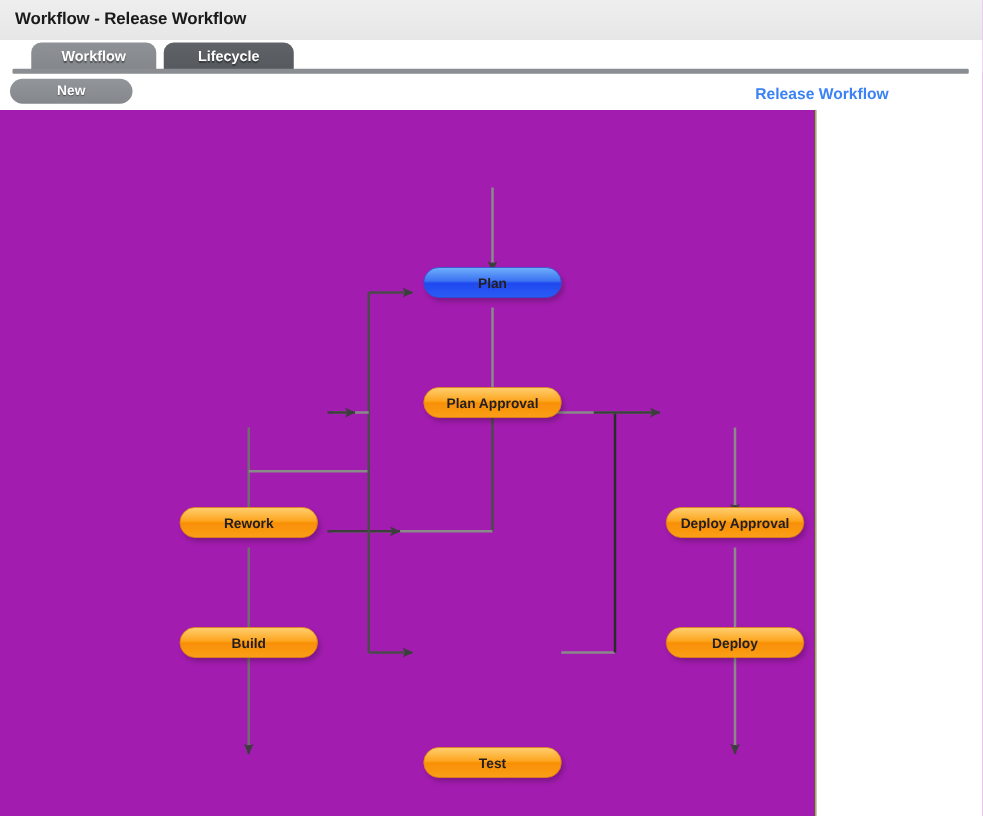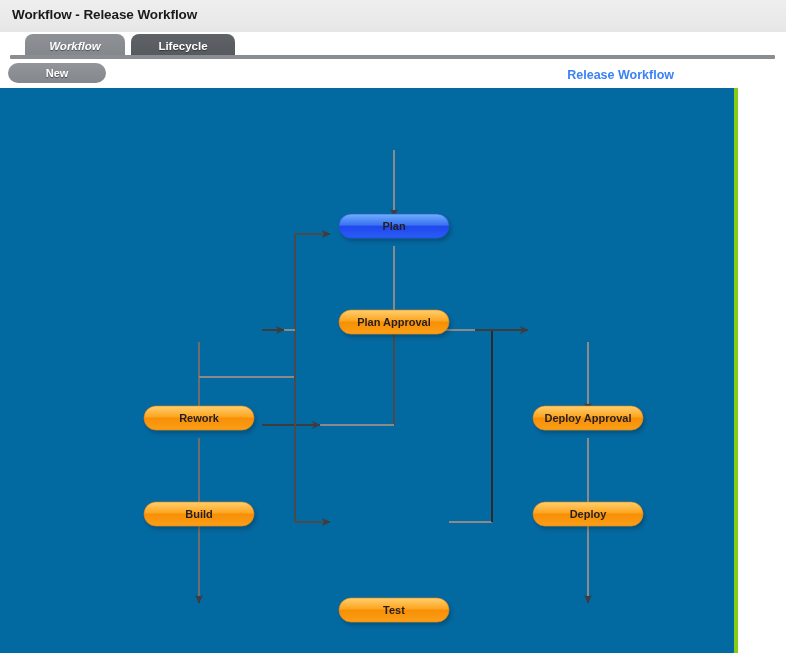--- a/index.html
+++ b/index.html
@@ -57,21 +57,20 @@
     line-height: 25px;
     box-sizing: border-box;
     text-shadow: 0 1px 1px rgba(0,0,0,0.45);
     cursor: pointer;
     user-select: none;
   }
   .tab-workflow {
     left: 25px;
     width: 100px;
     background: linear-gradient(to bottom, #8e9296 0%, #83878b 100%);
-    font-style: italic;
   }
   .tab-lifecycle {
     left: 131px;
     width: 104px;
     background: linear-gradient(to bottom, #5f6367 0%, #55595d 100%);
     text-align: center;
   }
   .tab-underline {
     position: absolute;
     left: 10px;
@@ -81,20 +80,21 @@
     background: #8a8e92;
     border-radius: 1px;
   }
 
   
   .toolbar {
     position: absolute;
     left: 0; top: 60px;
     width: 682px;
     height: 28px;
+    padding-left: 37px;
   }
   .btn-new {
     position: absolute;
     left: 8px;
     top: 3px;
     width: 98px;
     height: 20px;
     border-radius: 10px;
     background: linear-gradient(to bottom, #92969a 0%, #84888c 100%);
     color: #ffffff;
@@ -114,24 +114,24 @@
     font-weight: bold;
     color: #3b82f6;
     white-space: nowrap;
   }
 
   
   .canvas {
     position: absolute;
     left: 0;
     top: 88px;
-    width: 738px;
+    width: 653px;
     height: 565px;
-    background: #0369a1;
-    border-right: 4px solid #84cc16;
+    background: #a21caf;
+    border-right: 1px solid #84cc16;
     box-sizing: border-box;
   }
   .canvas svg { display: block; }
 
   .node-label {
     font-family: "Liberation Sans", sans-serif;
     font-size: 11px;
     font-weight: bold;
     text-anchor: middle;
     pointer-events: none;

